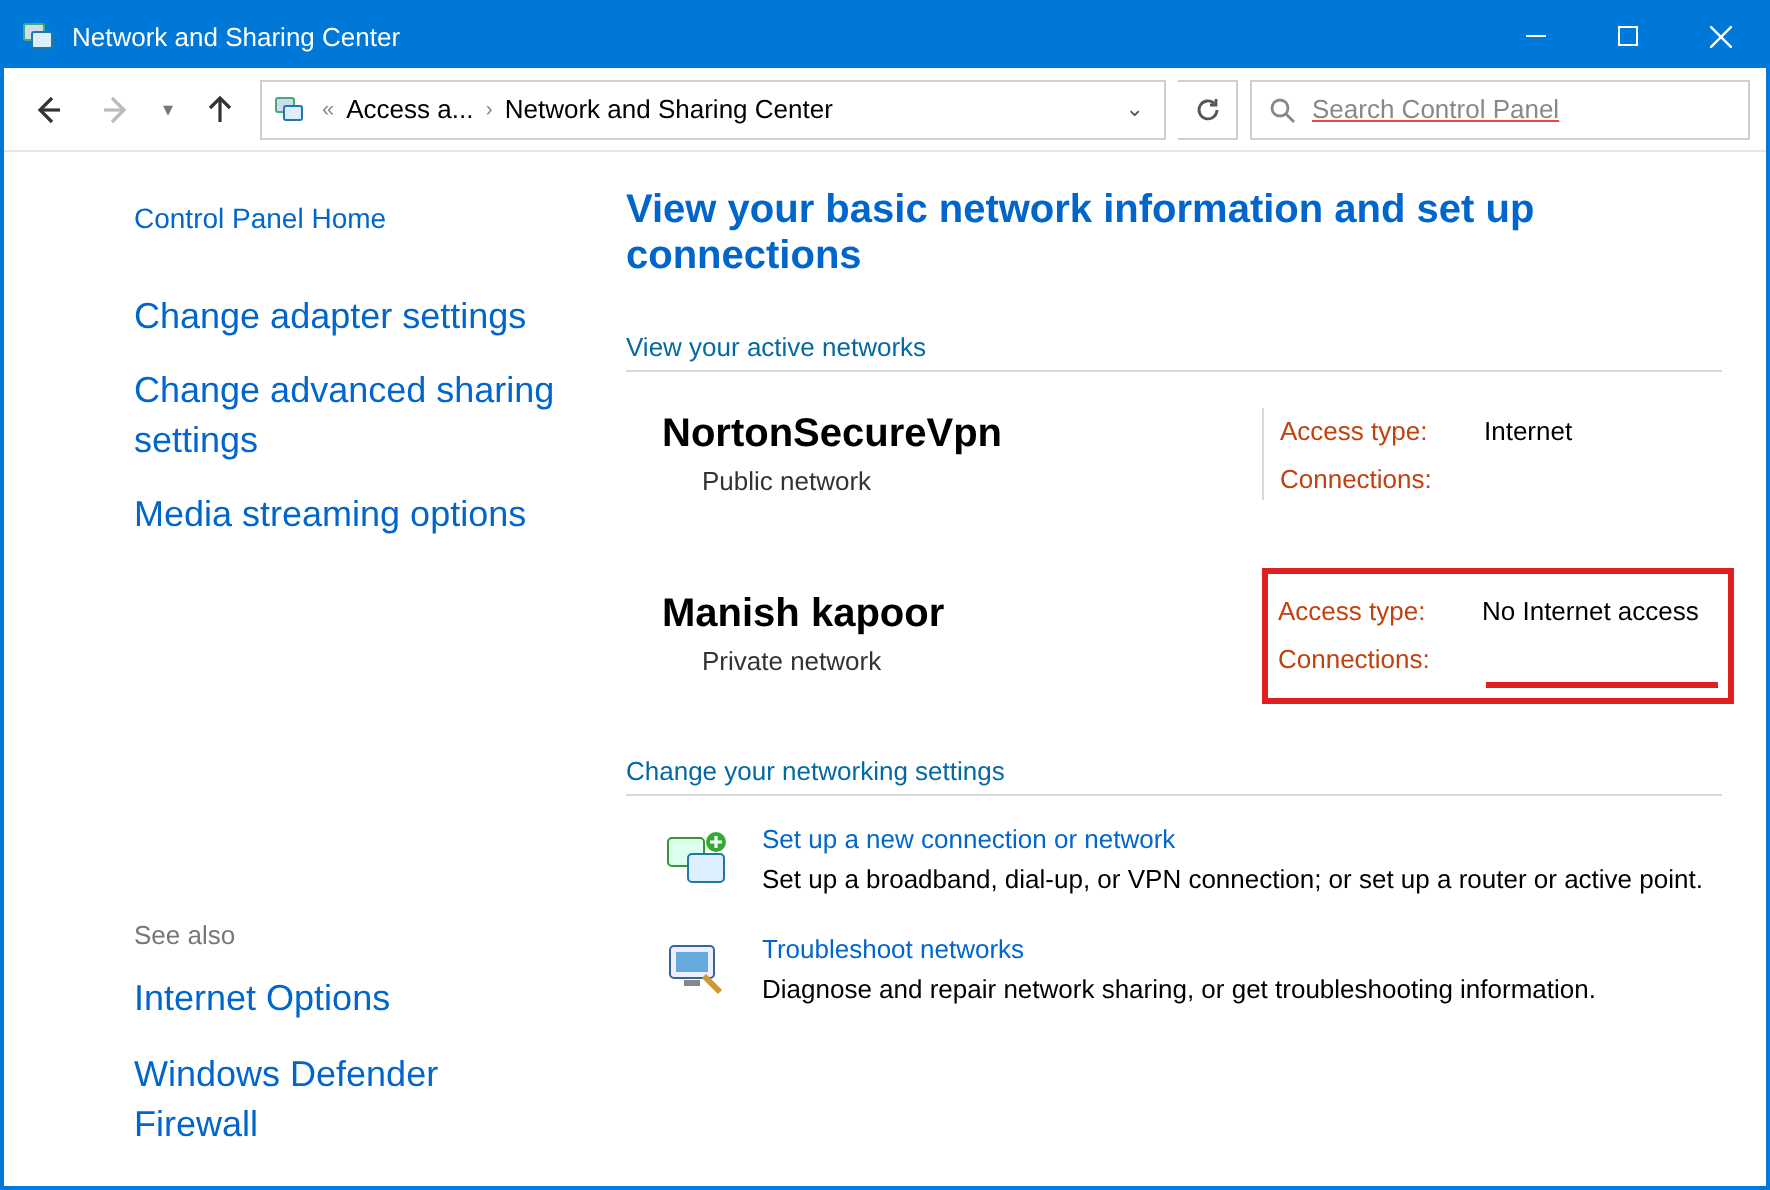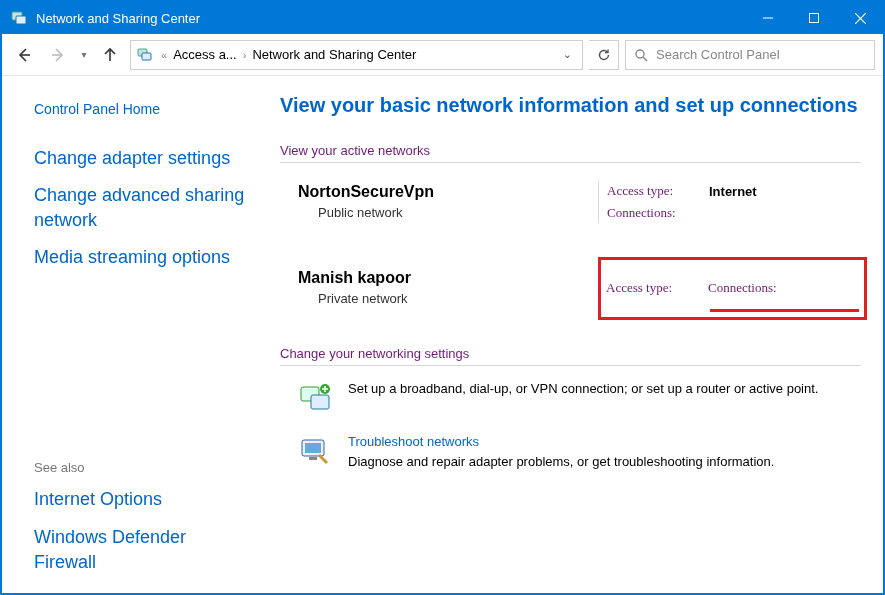--- a/index.html
+++ b/index.html
@@ -71,27 +71,28 @@
   .refresh-btn {
     width: 30px; height: 30px; border: 1px solid #cfcfcf; border-left: none;
     display:flex; align-items:center; justify-content:center; color:#555;
   }
   .searchbox {
     width: 250px; height: 30px; border: 1px solid #cfcfcf;
     display:flex; align-items:center; gap:6px; padding: 0 8px;
     color: #777; font-size: 13px; background:#fff;
   }
   .searchbox input {
-    border: none; outline: none; flex:1; font: inherit; color:#0f766e;
+    border: none; outline: none; flex:1; font: inherit; color:#ef4444;text-decoration:underline;
   }
   .searchbox input::placeholder { color: #888; }
   
   .body {
     display: flex;
     height: calc(595px - 32px - 42px - 4px);
+    padding-left: 33px;
   }
   .sidebar {
     width: 260px;
     padding: 18px 16px 12px 32px;
     display: flex;
     flex-direction: column;
   }
   .side-link {
     color: #0066cc;
     margin: 6px 0;
@@ -108,53 +109,53 @@
     overflow: hidden;
   }
   h1.page-title {
     color: #0066cc;
     font-weight: 700;
     font-size: 20px;
     margin: 0 0 26px 0;
   }
   .section-header {
     font-size: 13px;
-    color: #701a75;
+    color: #0369a1;
     margin: 0 0 4px 0;
     position: relative;
   }
   .section-rule {
     border: none; border-top: 1px solid #d9d9d9;
     margin: 4px 0 10px 0;
   }
   .networks { padding-left: 18px; }
   .netrow {
     display: flex;
     padding: 10px 0 12px 0;
     position: relative;
   }
   .netrow .left {
     width: 300px;
   }
-  .netname { font-weight: 600; font-size: 16px; }
+  .netname { font-weight: 600; font-size: 20px; }
   .nettype { color: #333; margin-top: 4px; margin-left: 20px; }
   .netrow .divider {
     width: 1px; background: #d9d9d9;
     margin: -2px 8px -2px 0;
   }
   .netrow .right {
     flex: 1;
     display: grid;
     grid-template-columns: 102px 1fr;
     row-gap: 6px;
     align-items: center;
     font-size: 13px;
   }
-  .r-label { color: #701a75; font-family: Liberation Serif, serif; }
-  .r-val { color: #000; display:flex; align-items:center; gap:4px;font-weight:bold; }
+  .r-label { color: #c2410c; }
+  .r-val { color: #000; display:flex; align-items:center; gap:4px; }
   .r-link { color: #0066cc; }
   .highlight-box {
     position: absolute;
     border: 3px solid #e02020;
     left: 300px; right: -6px; top: -2px; bottom: -2px;
     pointer-events: none;
   }
   .wifi-underline {
     position: absolute;
     left: 412px; right: 2px; bottom: 6px; height: 3px;
@@ -266,21 +267,21 @@
     </span>
     <input type="text" placeholder="Search Control Panel" style="">
   </div>
 </div>
 
 <div class="body">
 
   <div class="sidebar">
     <div class="side-link home">Control Panel Home</div>
     <div class="side-link">Change adapter settings</div>
-    <div class="side-link">Change advanced sharing network</div>
+    <div class="side-link">Change advanced sharing settings</div>
     <div class="side-link">Media streaming options</div>
     <div class="side-spacer"></div>
     <div class="see-also-label">See also</div>
     <div class="side-link">Internet Options</div>
     <div class="side-link">Windows Defender Firewall</div>
   </div>
 
   <div class="main">
     <h1 class="page-title">View your basic network information and set up connections</h1>
 
@@ -303,20 +304,21 @@
         </div>
       </div>
 
       <div class="netrow" style="margin-top:26px;">
         <div class="left">
           <div class="netname">Manish kapoor</div>
           <div class="nettype">Private network</div>
         </div>
         <div class="right" style="margin-left:8px;">
           <div class="r-label">Access type:</div>
+          <div class="r-val">No Internet access</div>
           <div class="r-label">Connections:</div>
         </div>
         <div class="highlight-box"></div>
         <div class="wifi-underline"></div>
       </div>
     </div>
 
     <div style="height:28px"></div>
     <div class="section-header">Change your networking settings</div>
     <hr class="section-rule">
@@ -325,33 +327,34 @@
       <div class="setting-item">
         <div class="setting-icon">
           <svg width="34" height="34" viewBox="0 0 34 34">
             <rect x="2" y="6" width="18" height="14" rx="2" fill="#dfe" stroke="#393"></rect>
             <rect x="12" y="14" width="18" height="14" rx="2" fill="#def" stroke="#27a"></rect>
             <circle cx="26" cy="8" r="5" fill="#3a3"></circle>
               <path d="M26 5v6M23 8h6" stroke="#fff" stroke-width="1.6"></path>
           </svg>
         </div>
         <div class="setting-text">
+          <span class="setting-link">Set up a new connection or network</span>
           <div class="setting-desc">Set up a broadband, dial-up, or VPN connection; or set up a router or active point.</div>
         </div>
       </div>
 
       <div class="setting-item">
         <div class="setting-icon">
           <svg width="34" height="34" viewBox="0 0 34 34">
             <rect x="3" y="5" width="22" height="16" rx="2" fill="#eef" stroke="#369"></rect>
             <rect x="6" y="8" width="16" height="10" fill="#6ad"></rect>
             <rect x="10" y="22" width="8" height="3" fill="#888"></rect>
             <path d="M20 20 l8 8" stroke="#c93" stroke-width="3"></path>
           </svg>
         </div>
         <div class="setting-text">
           <span class="setting-link">Troubleshoot networks</span>
-          <div class="setting-desc">Diagnose and repair adapter problems, or get troubleshooting information.</div>
+          <div class="setting-desc">Diagnose and repair network sharing, or get troubleshooting information.</div>
         </div>
       </div>
     </div>
   </div>
 </div>
 
 </body></html>

